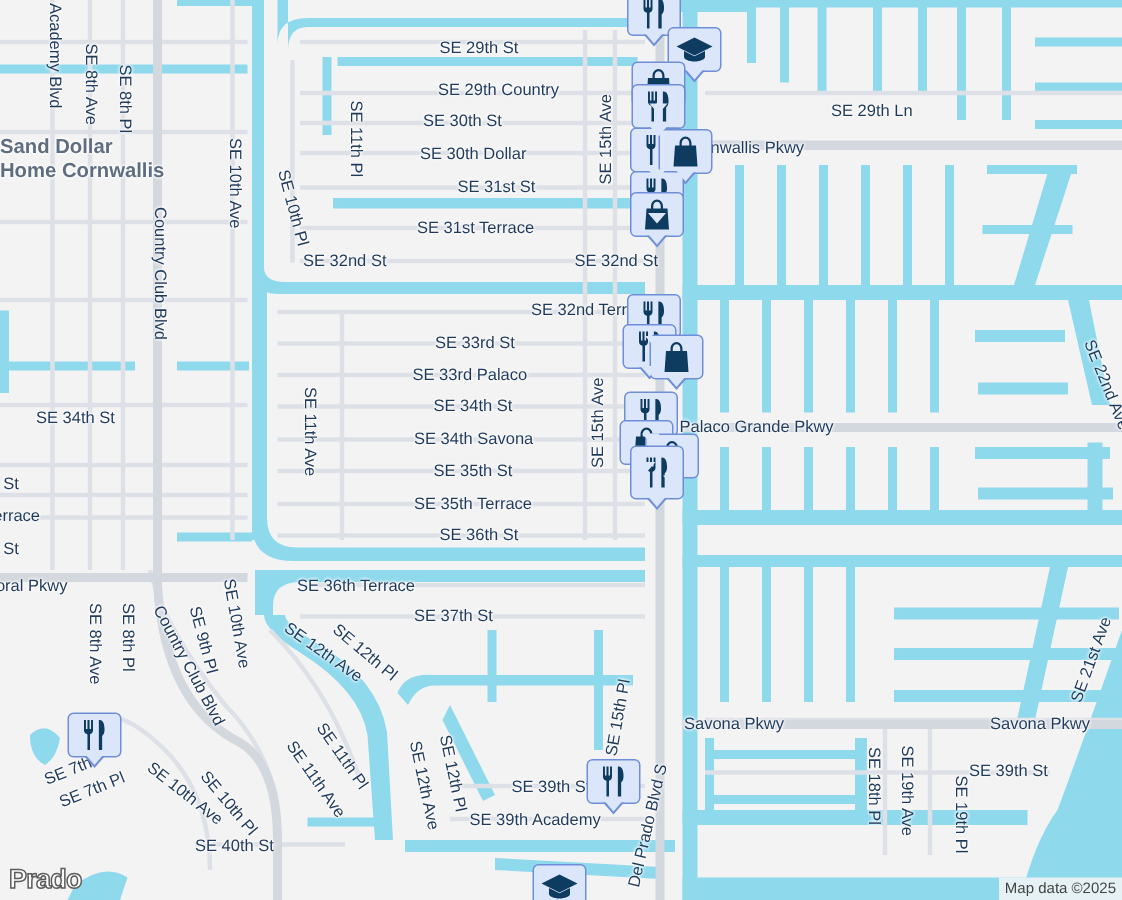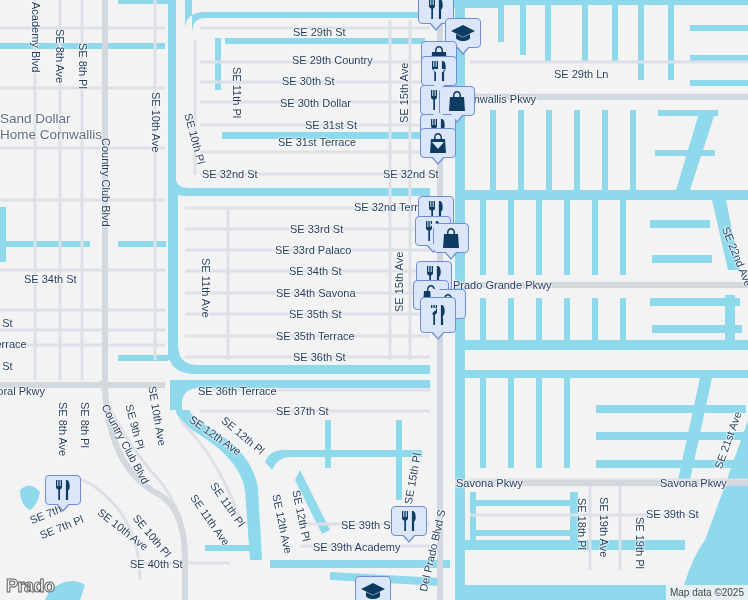--- a/index.html
+++ b/index.html
@@ -173,54 +173,54 @@
       <line x1="105" y1="0" x2="105" y2="390"></line>
       <line x1="0" y1="385" x2="165" y2="385"></line>
       <path d="M105,390 Q110,470 160,495 Q185,510 185,560 L185,600"></path>
       <line x1="440" y1="0" x2="440" y2="600"></line>
       <line x1="465" y1="97" x2="748" y2="97"></line>
       <line x1="455" y1="285" x2="748" y2="285"></line>
       <line x1="455" y1="483" x2="748" y2="483"></line>
     </g>
   </svg>
 
-  <div class="lbl poi" style="left:0px; top:111px;">
+  <div class="lbl poi" style="left:0px; top:90px;font-weight:bold;">
     <div>Sand Dollar</div>
     <div>Home Cornwallis</div>
   </div>
 
   <div class="lbl" style="left:42px; top:2px; transform:rotate(90deg);">Academy Blvd</div>
   <div class="lbl" style="left:66px; top:29px; transform:rotate(90deg);">SE 8th Ave</div>
   <div class="lbl" style="left:89px; top:43px; transform:rotate(90deg);">SE 8th Pl</div>
   <div class="lbl" style="left:112px; top:138px; transform:rotate(90deg);">Country Club Blvd</div>
   <div class="lbl" style="left:162px; top:92px; transform:rotate(90deg);">SE 10th Ave</div>
   <div class="lbl" style="left:194px; top:112px; transform:rotate(75deg);">SE 10th Pl</div>
   <div class="lbl" style="left:243px; top:67px; transform:rotate(90deg);">SE 11th Pl</div>
   <div class="lbl" style="left:293px; top:26px;">SE 29th St</div>
   <div class="lbl" style="left:292px; top:54px;">SE 29th Country</div>
   <div class="lbl" style="left:282px; top:75px;">SE 30th St</div>
   <div class="lbl" style="left:280px; top:97px;">SE 30th Dollar</div>
   <div class="lbl" style="left:305px; top:119px;">SE 31st St</div>
-  <div class="lbl" style="left:278px; top:136px;">SE 31st Terrace</div>
+  <div class="lbl" style="left:278px; top:146px;">SE 31st Terrace</div>
   <div class="lbl" style="left:202px; top:168px;">SE 32nd St</div>
   <div class="lbl" style="left:383px; top:168px;">SE 32nd St</div>
   <div class="lbl" style="left:398px; top:123px; transform:rotate(-90deg);">SE 15th Ave</div>
   <div class="lbl" style="left:554px; top:68px;">SE 29th Ln</div>
   <div class="lbl" style="left:456px; top:93px;">Cornwallis Pkwy</div>
   <div class="lbl" style="left:354px; top:201px;">SE 32nd Terrace</div>
   <div class="lbl" style="left:290px; top:223px;">SE 33rd St</div>
   <div class="lbl" style="left:275px; top:244px;">SE 33rd Palaco</div>
   <div class="lbl" style="left:289px; top:265px;">SE 34th St</div>
   <div class="lbl" style="left:276px; top:287px;">SE 34th Savona</div>
   <div class="lbl" style="left:289px; top:308px;">SE 35th St</div>
   <div class="lbl" style="left:276px; top:330px;">SE 35th Terrace</div>
   <div class="lbl" style="left:293px; top:351px;">SE 36th St</div>
   <div class="lbl" style="left:212px; top:258px; transform:rotate(90deg);">SE 11th Ave</div>
   <div class="lbl" style="left:393px; top:312px; transform:rotate(-90deg);">SE 15th Ave</div>
-  <div class="lbl" style="left:453px; top:279px;">Prado Grande Pkwy</div>
+  <div class="lbl" style="left:453px; top:279px;">Palaco Grande Pkwy</div>
   <div class="lbl" style="left:731px; top:225px; transform:rotate(68deg);">SE 22nd Ave</div>
   <div class="lbl" style="left:24px; top:273px;">SE 34th St</div>
   <div class="lbl" style="left:-40px; top:317px;">SE 35th St</div>
   <div class="lbl" style="left:-52px; top:338px;">SE 35th Terrace</div>
   <div class="lbl" style="left:-40px; top:360px;">SE 36th St</div>
   <div class="lbl" style="left:-40px; top:385px;">Cape Coral Pkwy</div>
   <div class="lbl" style="left:198px; top:385px;">SE 36th Terrace</div>
   <div class="lbl" style="left:276px; top:405px;">SE 37th St</div>
   <div class="lbl" style="left:194px; top:413px; transform:rotate(35deg);">SE 12th Ave</div>
   <div class="lbl" style="left:227px; top:414px; transform:rotate(40deg);">SE 12th Pl</div>

